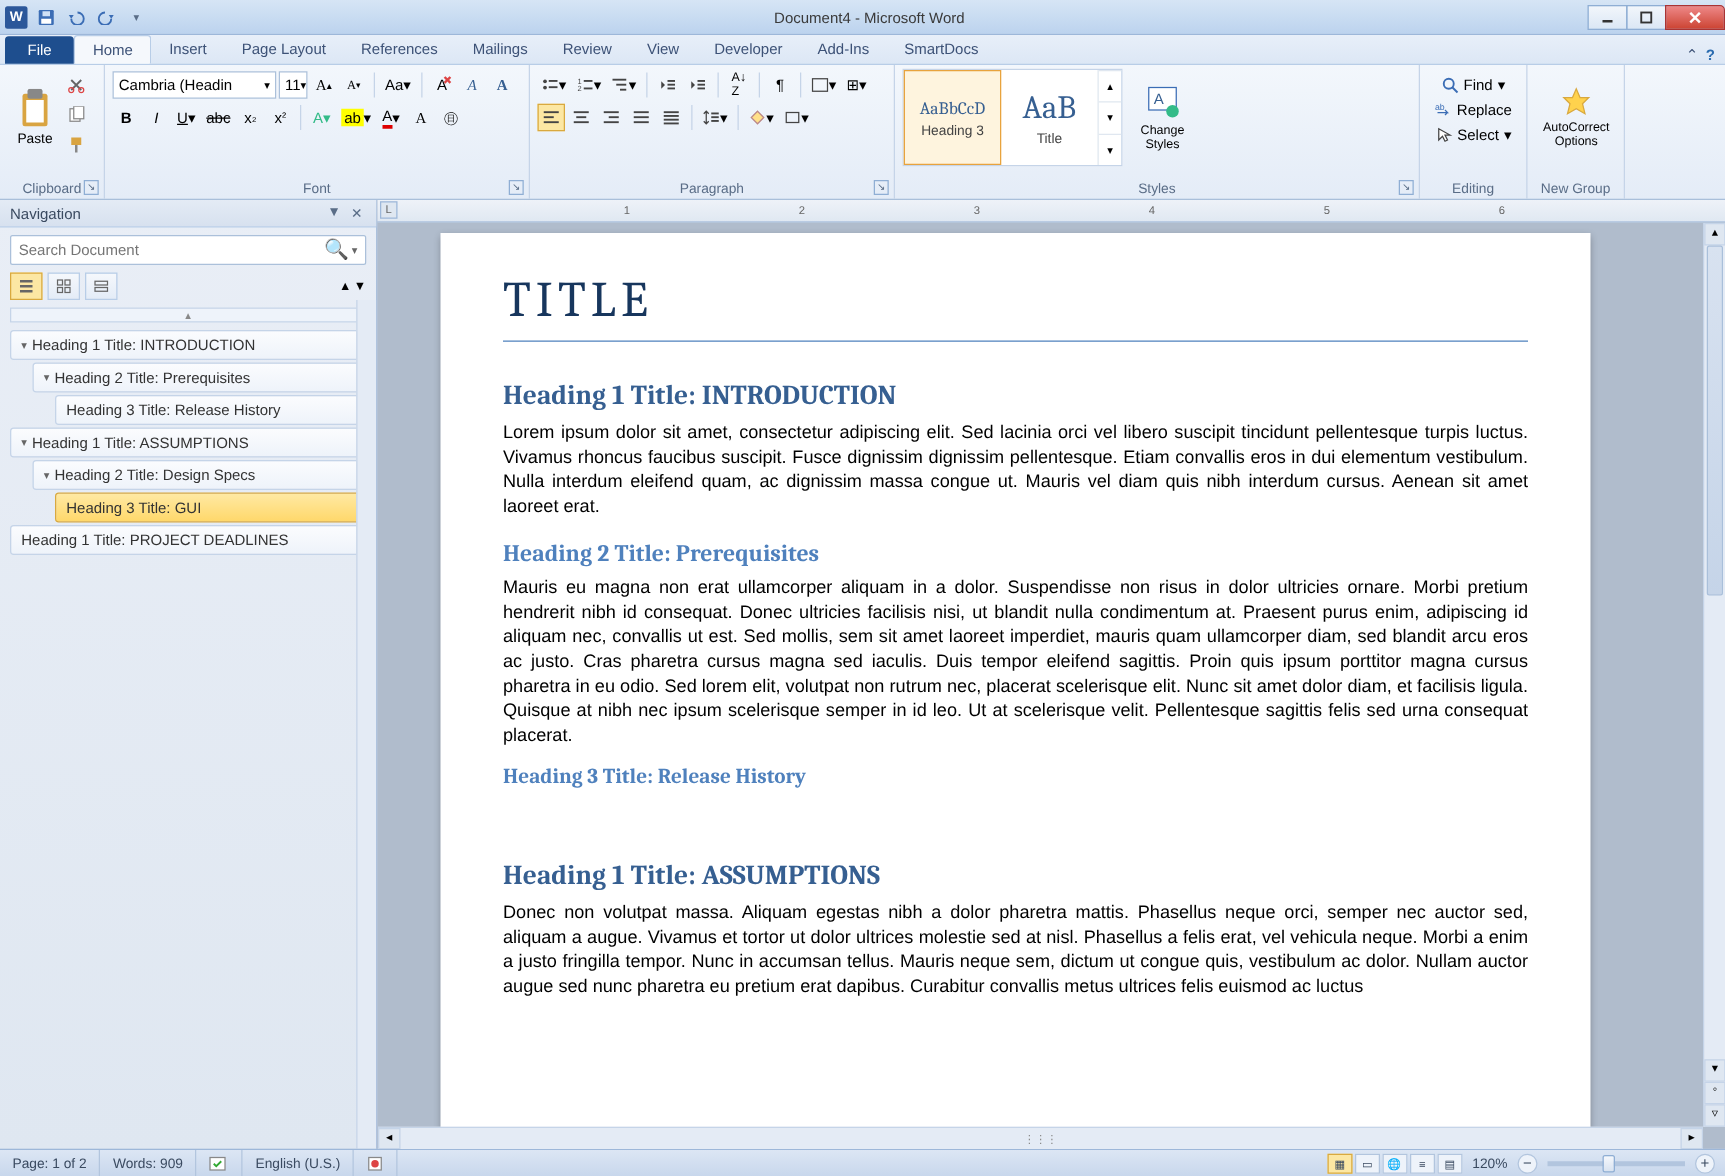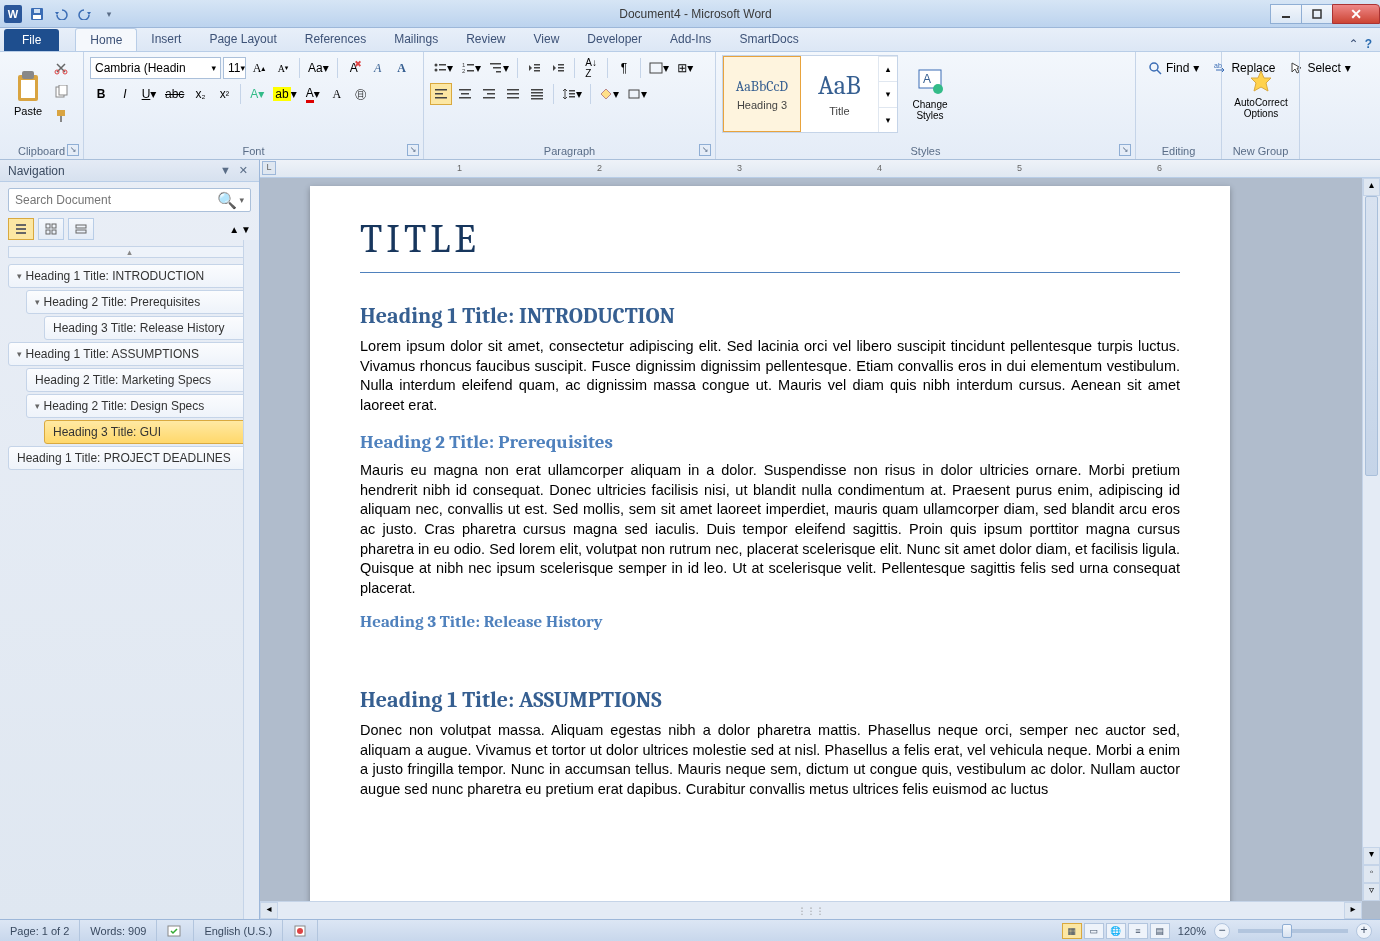--- a/index.html
+++ b/index.html
@@ -10,21 +10,21 @@
 .titlebar .word-icon { width:18px; height:18px; margin:0 4px; background:#2b579a; color:#fff; font-size:11px; font-weight:bold; text-align:center; line-height:18px; border-radius:2px; }
 .qat { display:flex; gap:2px; align-items:center; }
 .qat-btn { width:22px; height:20px; display:flex; align-items:center; justify-content:center; cursor:pointer; }
 .titlebar-title { flex:1; text-align:center; font-size:12px; color:#3a3a3a; }
 .win-controls { display:flex; }
 .win-btn { width:32px; height:20px; display:flex; align-items:center; justify-content:center; border:1px solid #8faed4; margin-left:-1px; background:linear-gradient(#f2f6fb,#dbe7f5); cursor:pointer; }
 .win-btn.close { background:linear-gradient(#e88,#c43);color:#fff;border-color:#a33; width:48px; border-radius:0 4px 0 0;}
 .win-btn.close span{font-size:14px;font-weight:bold;}
 
 
-.tabs { height:24px; background:linear-gradient(#e8eff9,#dce7f5); display:flex; align-items:flex-end; border-bottom:1px solid #b8cde7; padding-left:4px; gap:16px;}
+.tabs { height:24px; background:linear-gradient(#e8eff9,#dce7f5); display:flex; align-items:flex-end; border-bottom:1px solid #b8cde7; padding-left:4px; gap:0;}
 .tab { padding:4px 14px; font-size:12px; color:#3d5277; cursor:pointer; }
 .tab.file { background:#1e4e8e; color:#fff; border-radius:3px 3px 0 0; padding:4px 18px;}
 .tab.active { background:#f5f8fc; border:1px solid #b8cde7; border-bottom:none; border-radius:3px 3px 0 0; color:#3d5277;}
 .tabs-right { margin-left:auto; display:flex; gap:6px; padding-right:8px;}
 .tabs-right span { font-size:12px; color:#3d5277; cursor:pointer;}
 
 
 .ribbon { height:108px; background:linear-gradient(#f3f7fc,#e4ecf7); display:flex; border-bottom:1px solid #a9bfda;}
 .rgroup { border-right:1px solid #c5d4e8; padding:3px 6px 0; display:flex; flex-direction:column; position:relative;}
 .rgroup-label { position:absolute; bottom:2px; left:0; right:0; text-align:center; font-size:11px; color:#5a6d87;}
@@ -36,28 +36,28 @@
 .font-combo { height:22px; border:1px solid #abc0da; background:#fff; font-size:12px; padding:0 4px; display:flex; align-items:center; }
 .font-combo.name{width:131px;gap:24px;} .font-combo.size{width:23px;}
 .sep { width:1px; height:20px; background:#c5d4e8; margin:0 3px;}
 .styles-gal { display:flex; border:1px solid #c5d4e8; background:#fff; height:78px;}
 .style-item { width:78px; border-right:1px solid #e0e7f0; display:flex; flex-direction:column; align-items:center; justify-content:center; cursor:pointer; padding:2px;}
 .style-item.sel { border:1px solid #e8a33d; background:#fef4de;}
 .style-prev { font-family:Cambria,serif; color:#365f91; }
 .style-lbl { font-size:11px; color:#444; margin-top:4px;}
 .style-more { width:18px; display:flex; flex-direction:column;}
 .style-more div{flex:1;border-top:1px solid #e0e7f0;display:flex;align-items:center;justify-content:center;font-size:9px;cursor:pointer;}
-.edit-grp { display:flex; flex-direction:row; gap:2px; padding-top:4px;align-items:center;}
+.edit-grp { display:flex; flex-direction:column; gap:2px; padding-top:4px;align-items:center;}
 .edit-btn { display:flex; align-items:center; gap:4px; font-size:12px; padding:2px 6px; cursor:pointer;}
 
 
 .main { position:absolute; top:160px; left:0; right:0; bottom:22px; display:flex; background:#d0d7e2;}
 
 
-.nav-pane { width:260px; background:linear-gradient(#e9eef6,#dfe7f1); border-right:1px solid #9db7d9; display:flex; flex-direction:column;}
+.nav-pane { width:302px; background:linear-gradient(#e9eef6,#dfe7f1); border-right:1px solid #9db7d9; display:flex; flex-direction:column;}
 .nav-hdr { height:22px; display:flex; align-items:center; padding:0 8px; font-size:12px; color:#3a4a60; background:linear-gradient(#e4ebf5,#d7e1ef); border-bottom:1px solid #b8cde7;}
 .nav-hdr-icons { margin-left:auto; display:flex; gap:2px;}
 .nav-hdr-icons span{cursor:pointer;font-size:11px;color:#5a6d87;padding:0 3px;}
 .nav-search { margin:6px 8px; height:24px; border:1px solid #abc0da; background:#fff; border-radius:2px; display:flex; align-items:center; padding:0 6px;}
 .nav-search input { border:none; outline:none; flex:1; font-size:12px; color:#666;}
 .nav-tabs { display:flex; gap:4px; padding:0 8px; align-items:center;}
 .nav-tab { width:26px; height:22px; border:1px solid #b8cde7; background:linear-gradient(#f5f8fc,#e4ecf7); cursor:pointer; display:flex;align-items:center;justify-content:center;font-size:10px;}
 .nav-tab.sel{background:#fce7a3;border-color:#d9a93f;}
 .nav-tabs-r{margin-left:auto;display:flex;gap:2px;}
 .nav-tree { flex:1; overflow:auto; padding:6px 8px; position:relative;}
@@ -466,23 +466,20 @@
             <span>Heading 2 Title: Prerequisites</span>
           </div>
           <div class="tree-item l3">
             <span>Heading 3 Title: Release History</span>
           </div>
           <div class="tree-item l1">
             <span class="tree-exp">▾</span>
             <span>Heading 1 Title: ASSUMPTIONS</span>
           </div>
           <div class="tree-item l2">
-            <span>Heading 2 Title: Marketing Specs</span>
-          </div>
-          <div class="tree-item l2">
             <span class="tree-exp">▾</span>
             <span>Heading 2 Title: Design Specs</span>
           </div>
           <div class="tree-item l3 sel">
             <span>Heading 3 Title: GUI</span>
           </div>
           <div class="tree-item l1">
             <span>Heading 1 Title: PROJECT DEADLINES</span>
           </div>
         </div>

